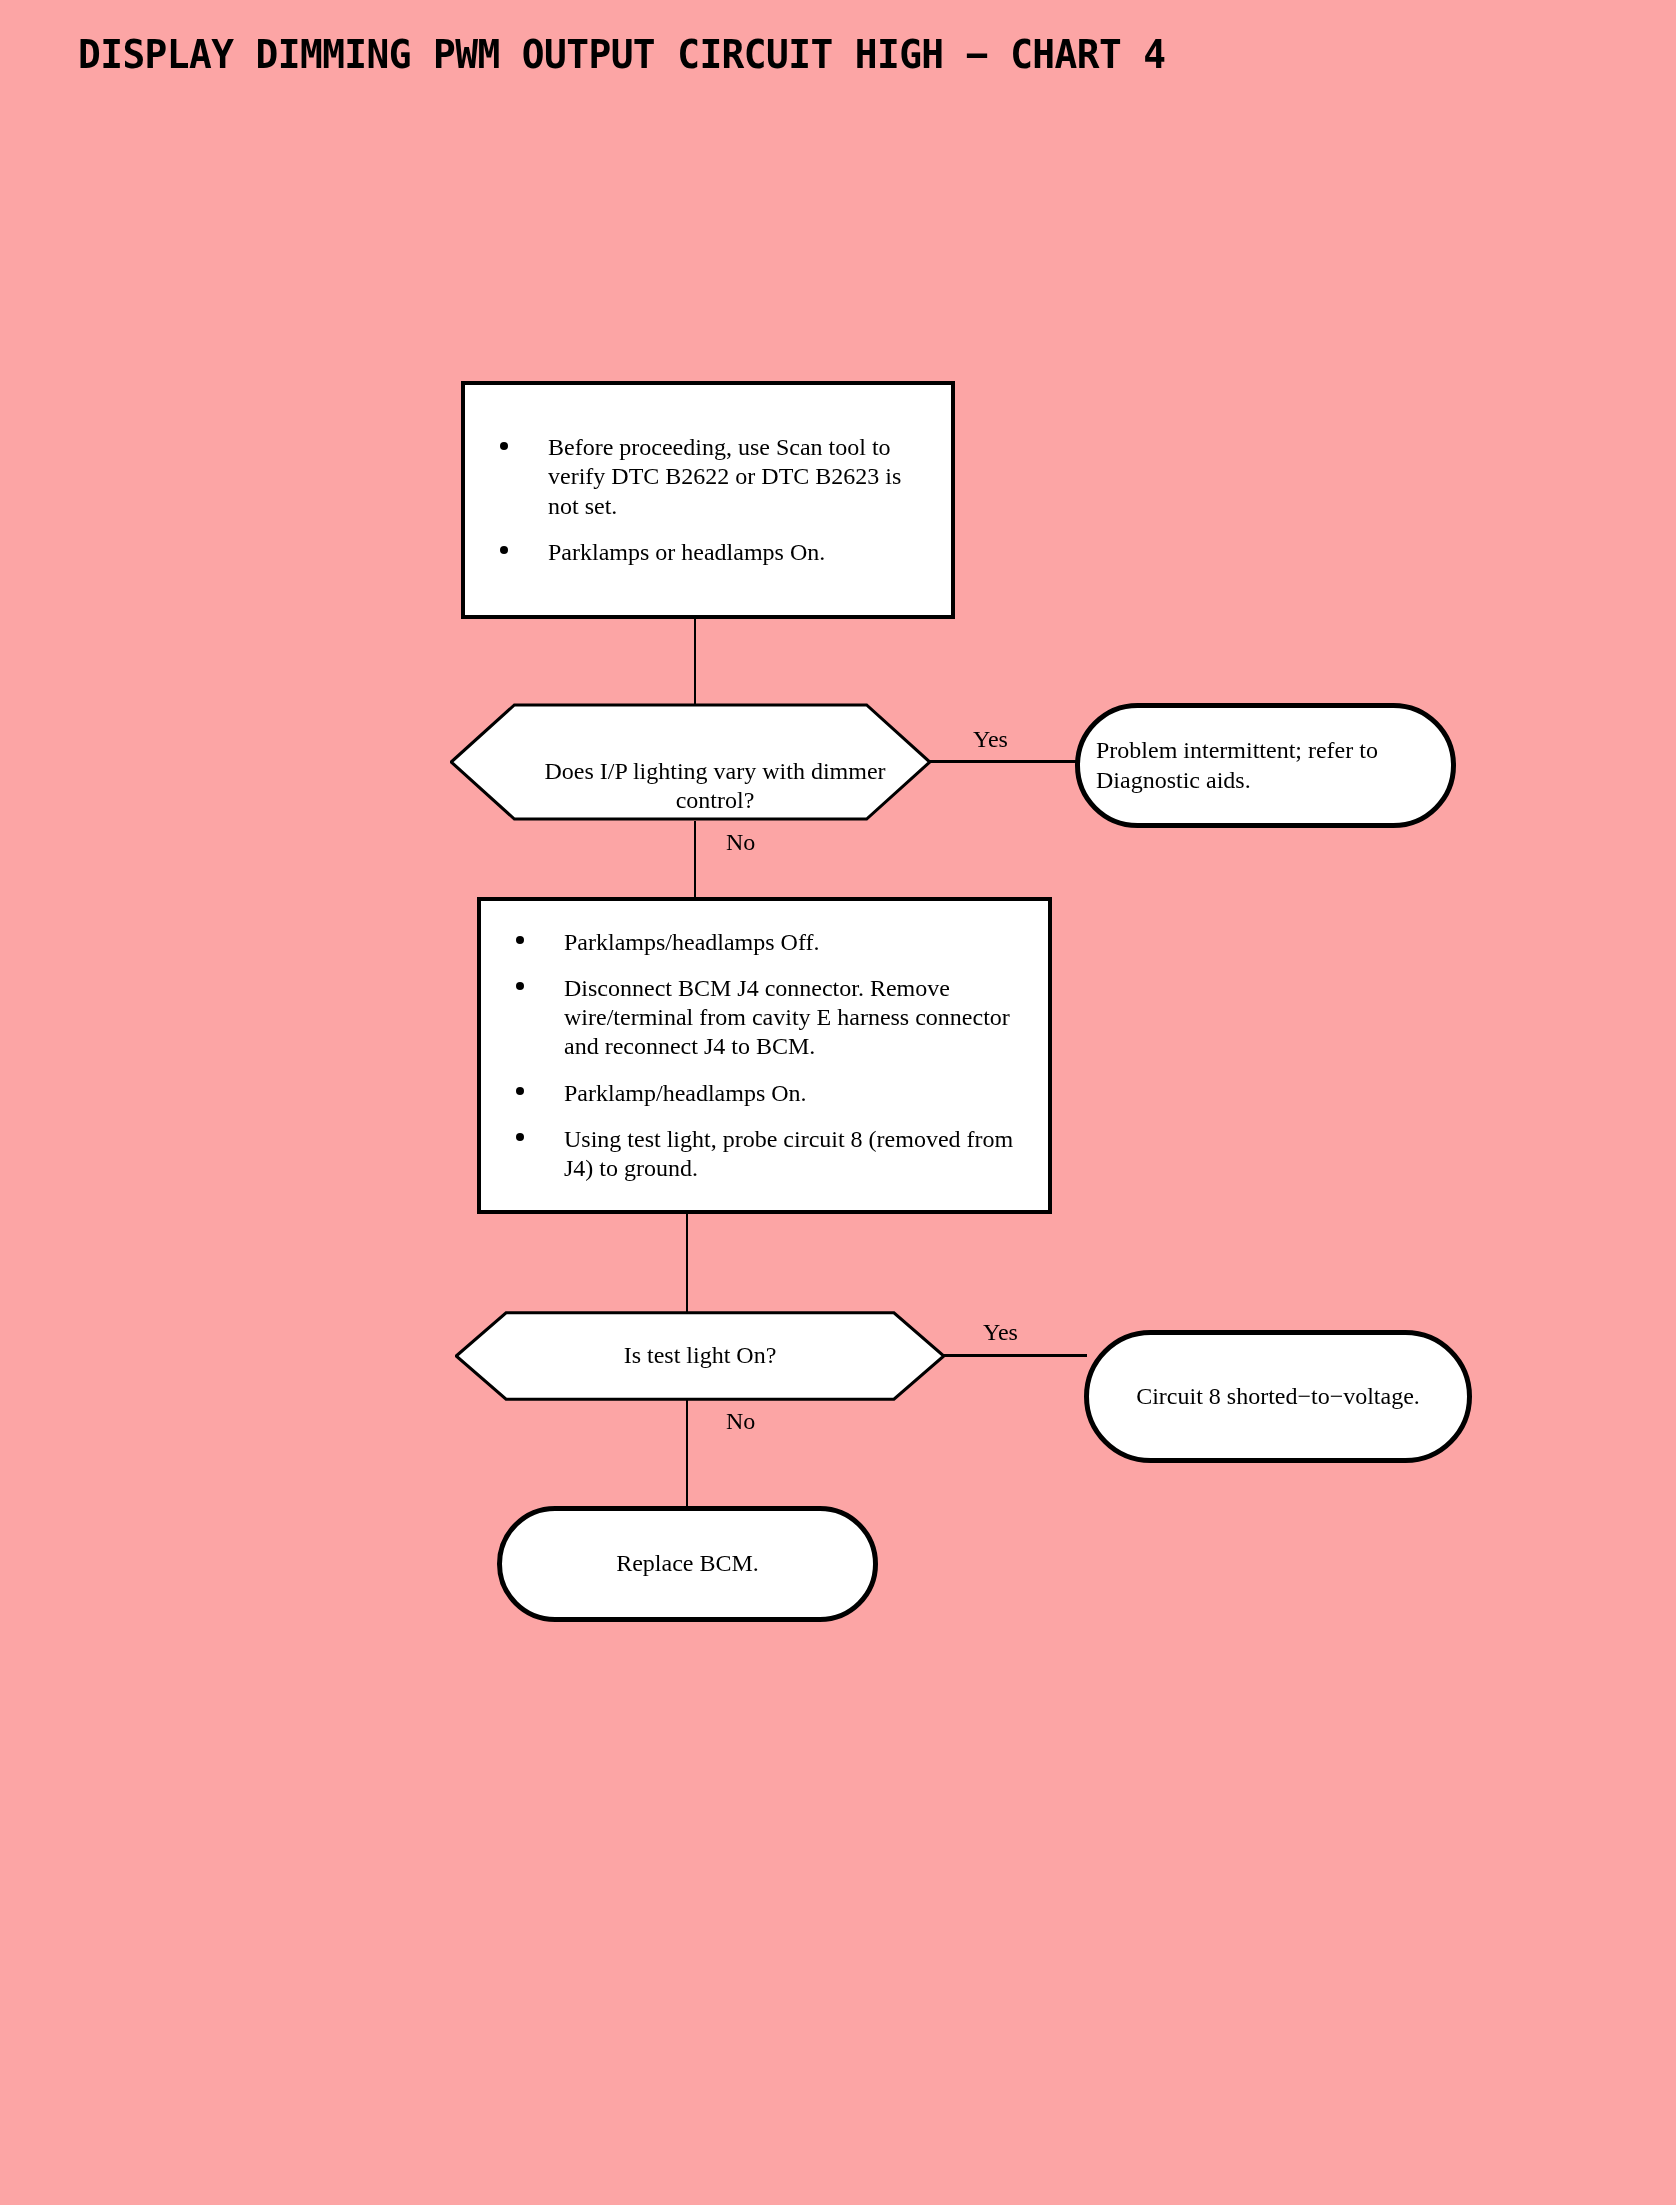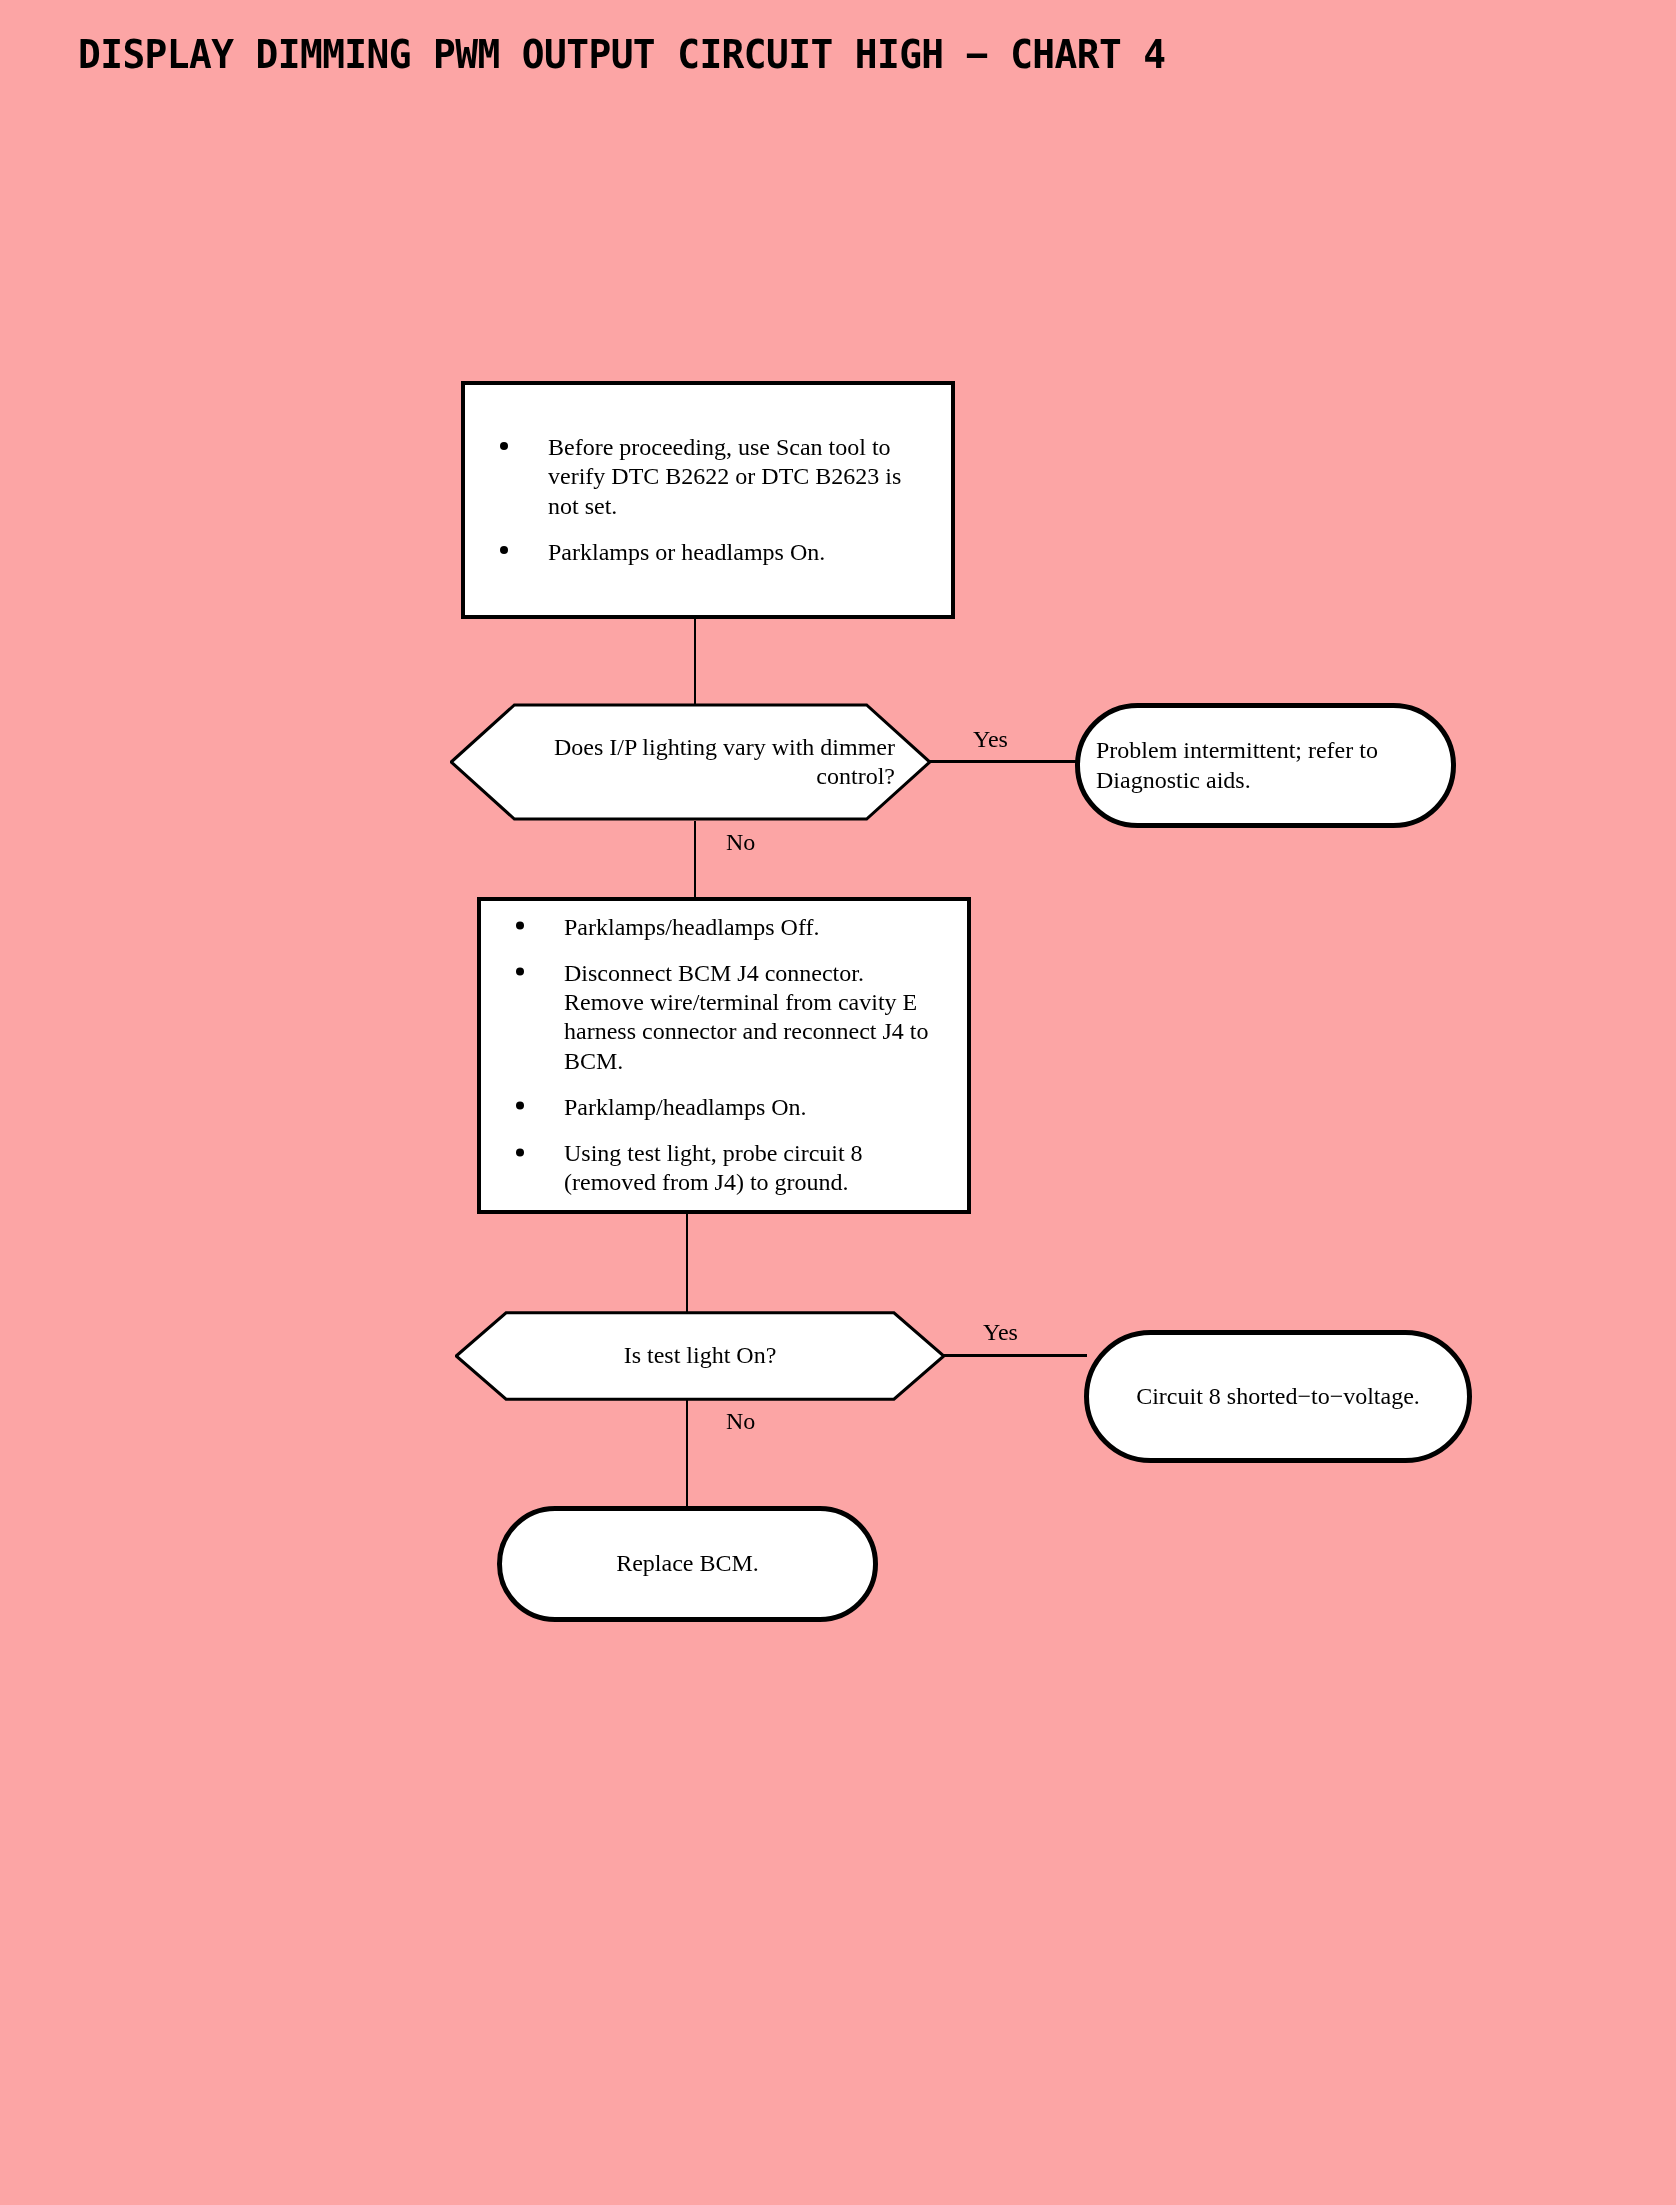--- a/index.html
+++ b/index.html
@@ -92,22 +92,23 @@
     left: 0; right: 0; top: 50%;
     transform: translateY(-50%);
     text-align: center;
     font-size: 24px;
     line-height: 1.22;
     padding-left: 36px;
     padding-right: 36px;
     box-sizing: border-box;
   }
   .hexagon-label.left-align {
-    text-align: right;
+    text-align: center;
     padding-left: 85px;
+    margin-top: 24px;
   }
 
   
   .term-box {
     position: absolute;
     box-sizing: border-box;
     border: 5.5px solid #000000;
     background: #ffffff;
     display: flex;
     align-items: center;
@@ -164,21 +165,21 @@
 
   <div class="term-box" style="left:1075px; top:703px; width:381px; height:125px; border-radius:63px;">
     <div class="term-text">
       <span>Problem intermittent; refer to Diagnostic aids.</span>
     </div>
   </div>
 
   <div class="vline" style="left:694px; top:821px; height:78px;"></div>
   <div class="branch-label" style="left:726px; top:830px;">No</div>
 
-  <div class="proc-box" style="left:477px; top:897px; width:494px; height:317px;">
+  <div class="proc-box" style="left:477px; top:897px; width:575px; height:317px;">
     <ul class="proc-list">
       <li class="proc-item">
         <span class="proc-bullet"></span>
         <span>Parklamps/headlamps Off.</span>
       </li>
       <li class="proc-item">
         <span class="proc-bullet"></span>
         <span>Disconnect BCM J4  connector. Remove wire/terminal from cavity E harness connector and reconnect J4 to BCM.</span>
       </li>
       <li class="proc-item">

